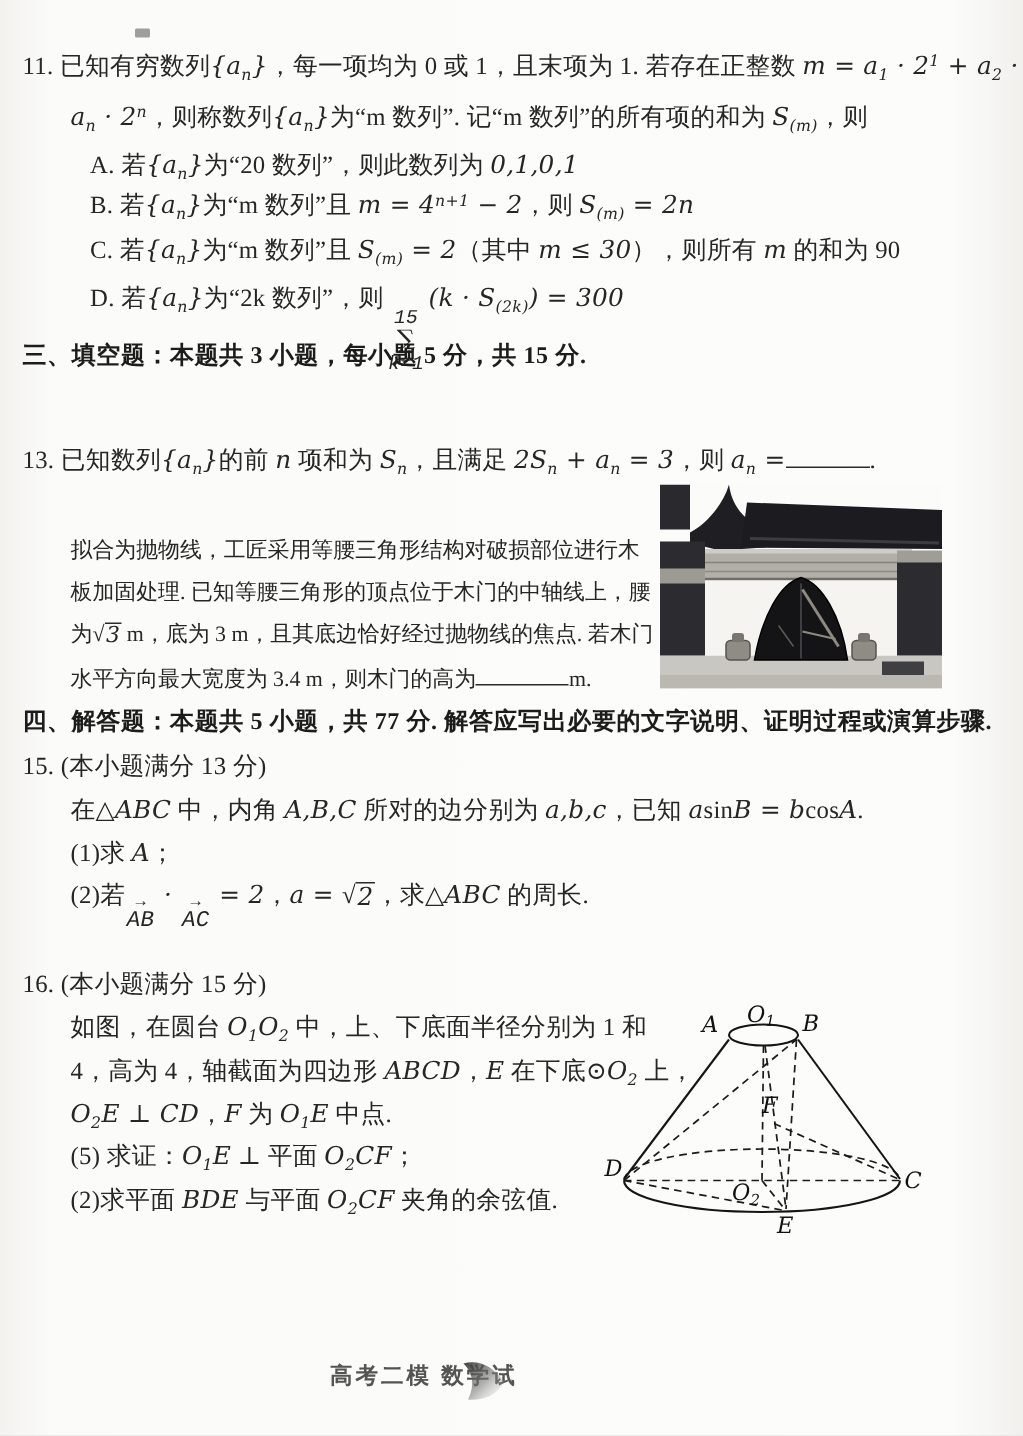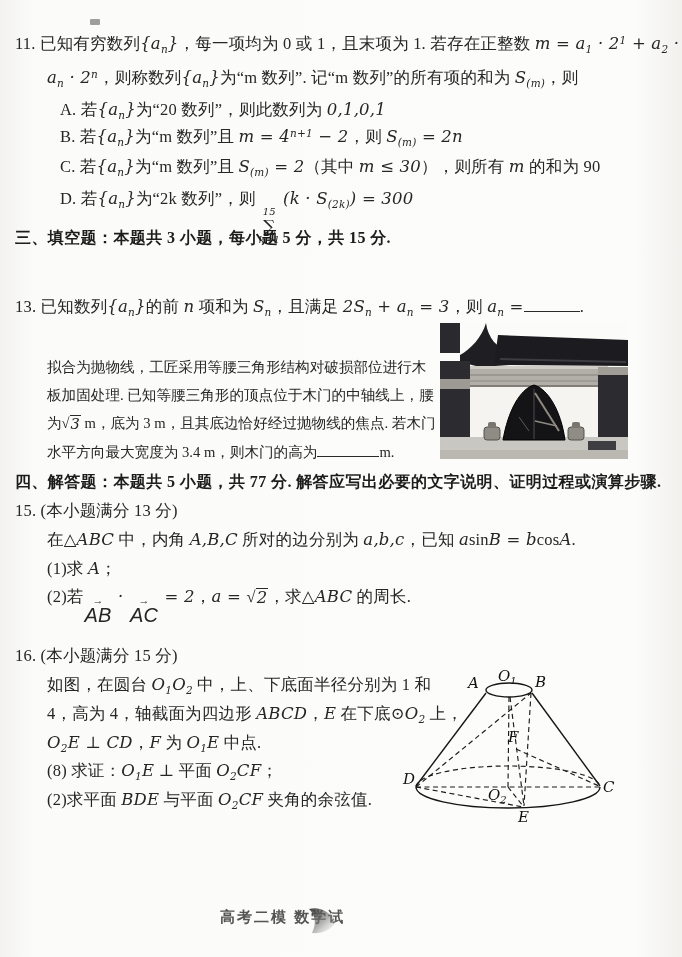--- a/index.html
+++ b/index.html
@@ -19,25 +19,25 @@
     font-size:12.5px;vertical-align:-10px;font-style:italic;
     font-family:"DejaVu Serif","Liberation Serif",serif;margin:0 1px;}
   .fn{border-bottom:1.2px solid #2a2a2a;padding:0 3px;}
   .fd{padding:0 3px;}
   .sq{display:inline-flex;align-items:flex-start;line-height:1.1;}
   .sqs{font-style:normal;}
   .sqb{border-top:1.2px solid #2a2a2a;font-family:"DejaVu Serif","Liberation Serif",serif;
     font-style:italic;line-height:1.15;padding:0 1px;}
   .vec{display:inline-flex;flex-direction:column;align-items:center;line-height:1;vertical-align:-2px;margin:0 1px;}
   .va{font-size:11px;height:9px;line-height:8px;font-style:normal;}
-  .vb{font-style:italic;font-family:Liberation Sans, sans-serif;font-size:20px;}
+  .vb{font-style:italic;font-family:Liberation Mono, monospace;font-size:15px;}
   .sum{display:inline-flex;flex-direction:column;align-items:center;line-height:1;
     vertical-align:-11px;margin:0 3px;font-family:"DejaVu Serif","Liberation Serif",serif;}
   .sg{font-size:17px;line-height:1;font-style:normal;}
-  .st,.sb{font-size:10px;font-style:italic;line-height:1.05;}
+  .st,.sb{font-size:13px;font-style:italic;line-height:1.05;font-family:Liberation Mono, monospace;}
   .blank{display:inline-block;border-bottom:1.3px solid #2a2a2a;height:15px;vertical-align:baseline;}
   .smudge{position:absolute;left:90px;top:19px;width:10px;height:6px;background:#878787;
     border-radius:1px;opacity:.8;}
   .photo{position:absolute;left:440px;top:323px;}
   .diagram{position:absolute;left:402px;top:664px;}
   .footer{position:absolute;left:220px;top:908px;font-size:15px;color:#545454;font-weight:600;
     letter-spacing:2px;font-family:"Liberation Sans","DejaVu Sans",sans-serif;}
   .curl{position:absolute;left:306px;top:905px;}
   .dlabels text{fill:#111;font-size:15px;font-style:italic;
     font-family:"DejaVu Serif","Liberation Serif",serif;}
@@ -119,21 +119,21 @@
         <span class="vb">AC</span>
       </span><span class="mi"> = 2</span><span class="ct">，</span><span class="mi">a = </span><span class="sq">
         <span class="sqs">√</span>
         <span class="sqb">2</span>
       </span><span class="ct">，求</span><span class="mi">△ABC</span><span class="ct"> 的周长.</span></div>
 
   <div class="line" style="left:15px;top:645px"><span class="ct">16. (本小题满分 15 分)</span></div>
   <div class="line" style="left:47px;top:674px"><span class="ct">如图，在圆台 </span><span class="mi">O</span><sub class="ss">1</sub><span class="mi">O</span><sub class="ss">2</sub><span class="ct"> 中，上、下底面半径分别为 1 和</span></div>
   <div class="line" style="left:47px;top:703px"><span class="ct">4，高为 4，轴截面为四边形 </span><span class="mi">ABCD</span><span class="ct">，</span><span class="mi">E</span><span class="ct"> 在下底⊙</span><span class="mi">O</span><sub class="ss">2</sub><span class="ct"> 上，</span></div>
   <div class="line" style="left:47px;top:732px"><span class="mi">O</span><sub class="ss">2</sub><span class="mi">E ⊥ CD</span><span class="ct">，</span><span class="mi">F</span><span class="ct"> 为 </span><span class="mi">O</span><sub class="ss">1</sub><span class="mi">E</span><span class="ct"> 中点.</span></div>
-  <div class="line" style="left:47px;top:760px"><span class="ct">(8) 求证：</span><span class="mi">O</span><sub class="ss">1</sub><span class="mi">E</span><span class="ct"> ⊥ 平面 </span><span class="mi">O</span><sub class="ss">2</sub><span class="mi">CF</span><span class="ct">；</span></div>
+  <div class="line" style="left:47px;top:760px"><span class="ct">(5) 求证：</span><span class="mi">O</span><sub class="ss">1</sub><span class="mi">E</span><span class="ct"> ⊥ 平面 </span><span class="mi">O</span><sub class="ss">2</sub><span class="mi">CF</span><span class="ct">；</span></div>
   <div class="line" style="left:47px;top:789px"><span class="ct">(2)求平面 </span><span class="mi">BDE</span><span class="ct"> 与平面 </span><span class="mi">O</span><sub class="ss">2</sub><span class="mi">CF</span><span class="ct"> 夹角的余弦值.</span></div>
 
   <svg class="diagram" width="230" height="168" viewBox="0 0 230 168">
     <g stroke="#1b1b1b" fill="none" stroke-width="1.15" stroke-dasharray="5 3.5">
       <path d="M14,123 A92,21 0 0 1 198,123"></path>
       <line x1="14" y1="123" x2="129" y2="29"></line>
       <line x1="14" y1="123" x2="198" y2="123"></line>
       <line x1="14" y1="123" x2="121" y2="143"></line>
       <line x1="129" y1="29" x2="122" y2="142"></line>
       <line x1="107" y1="33" x2="106" y2="123"></line>

